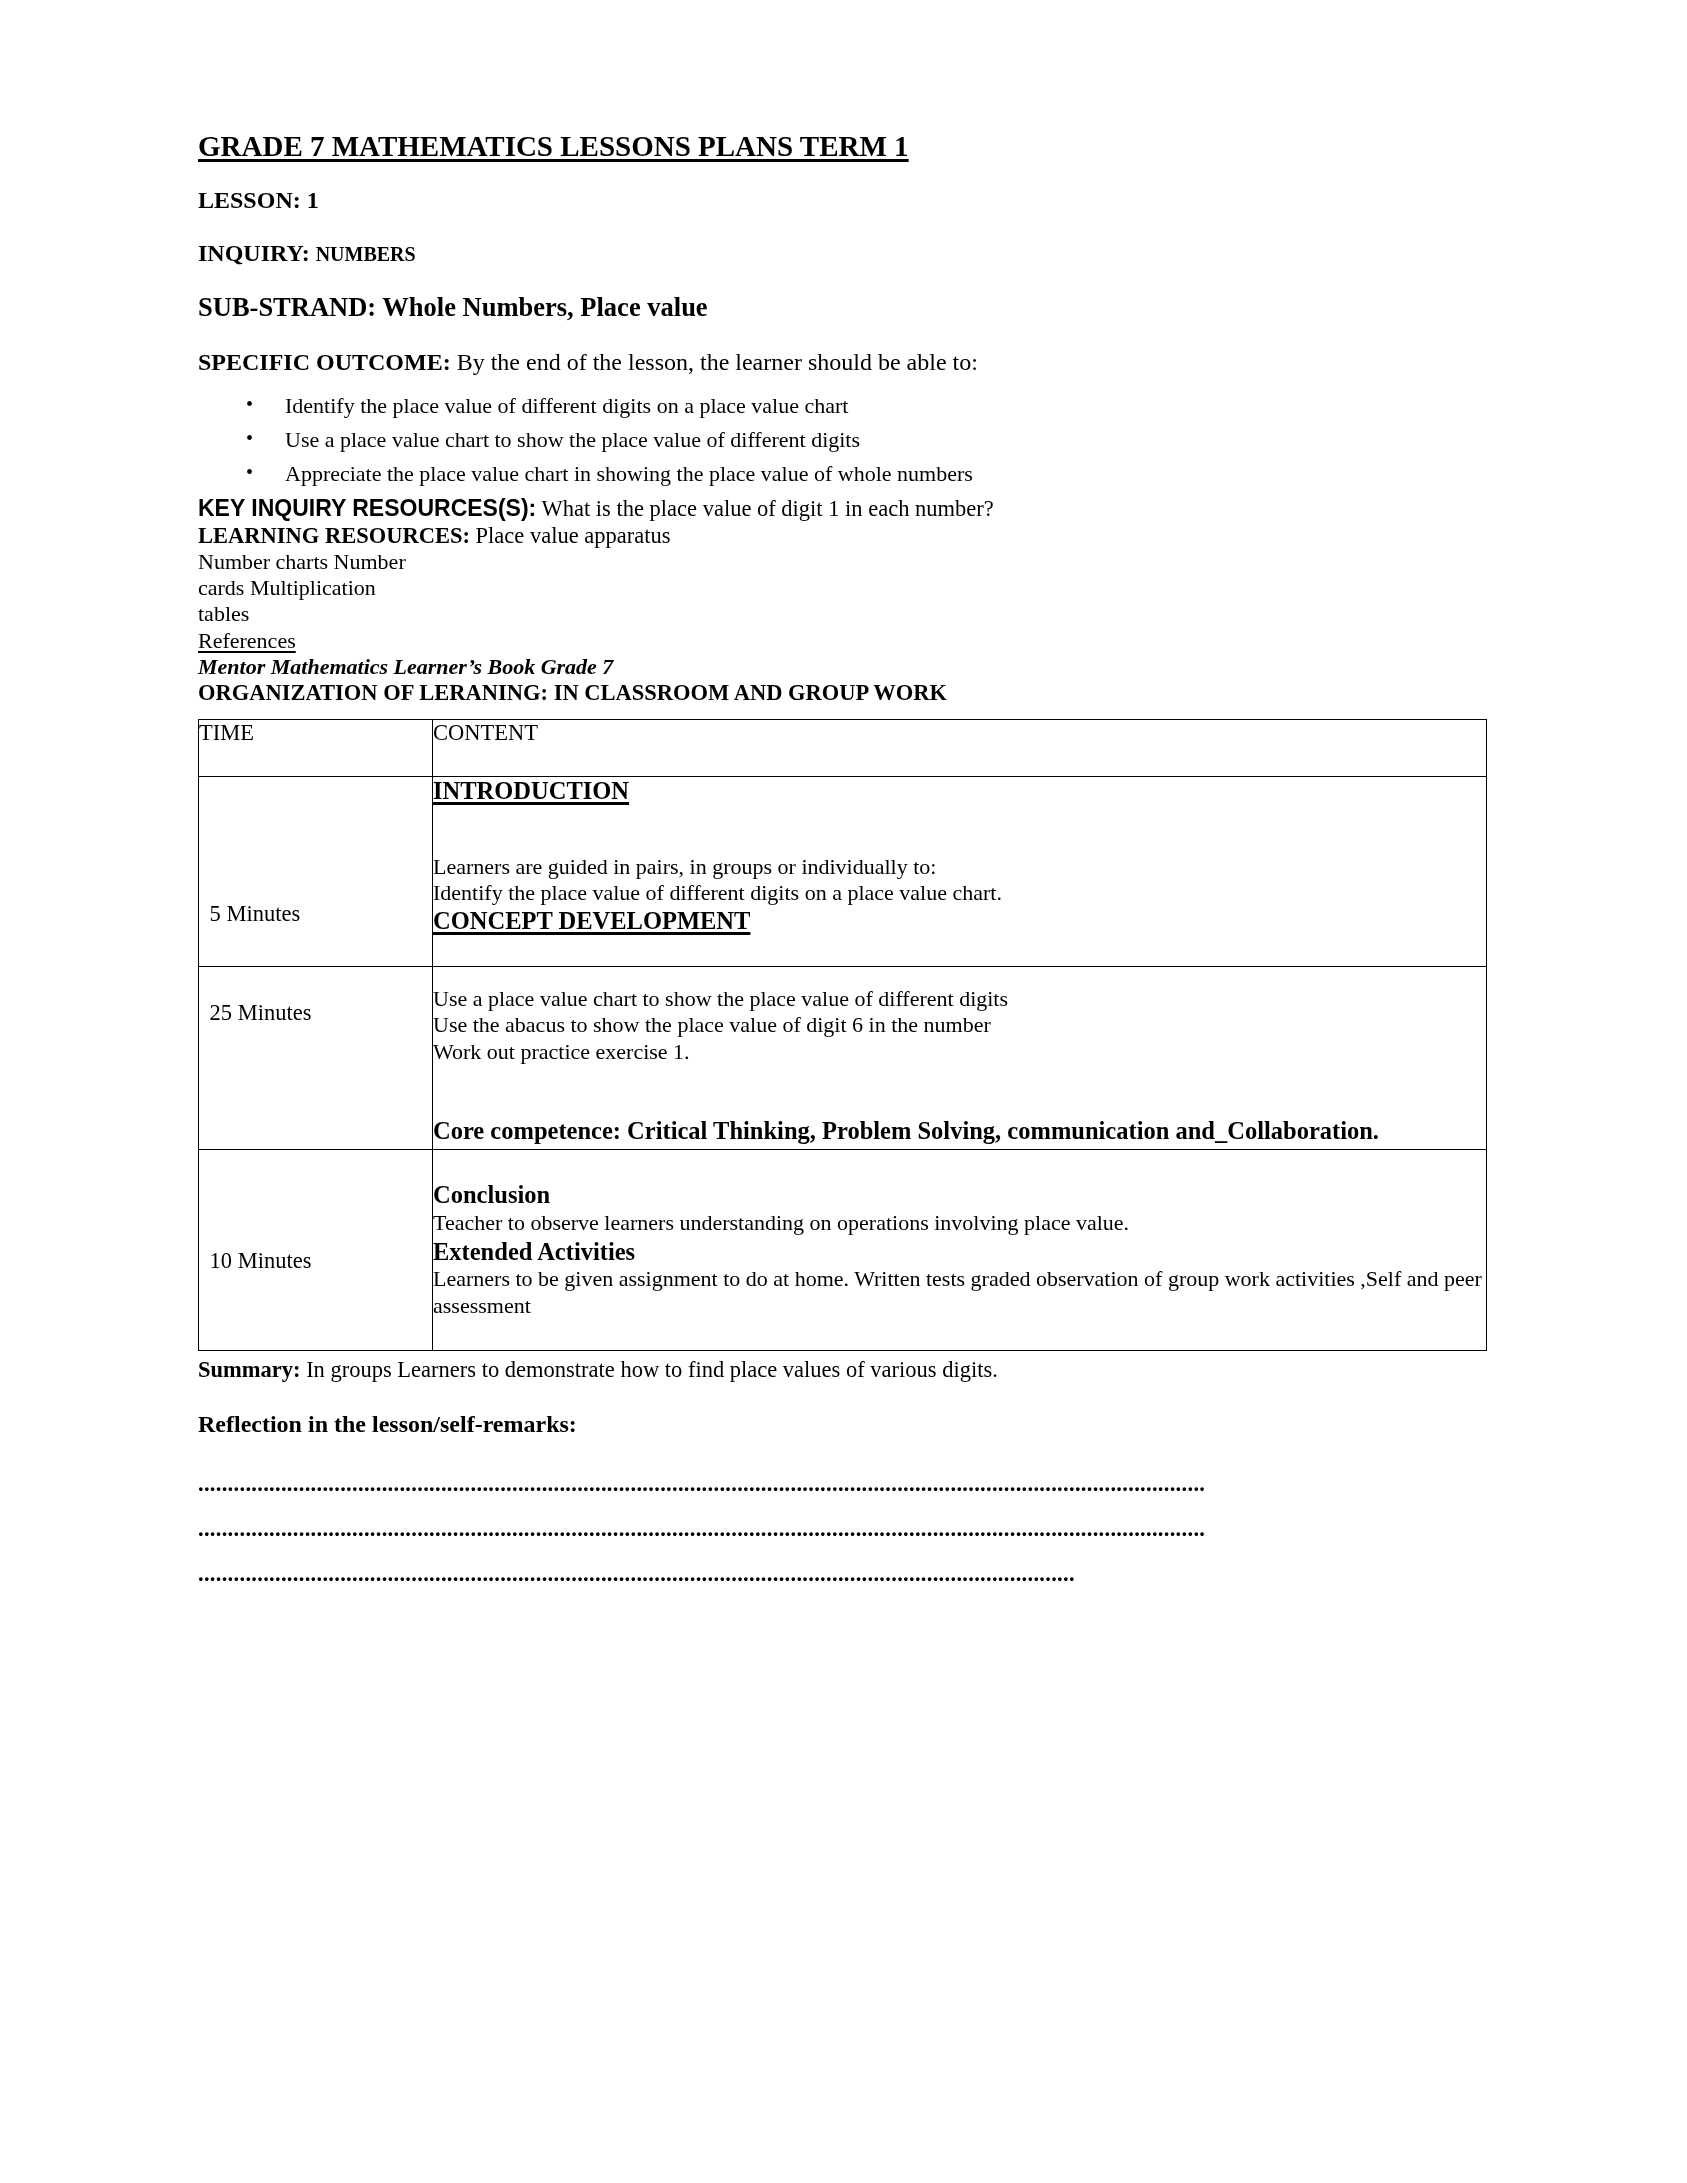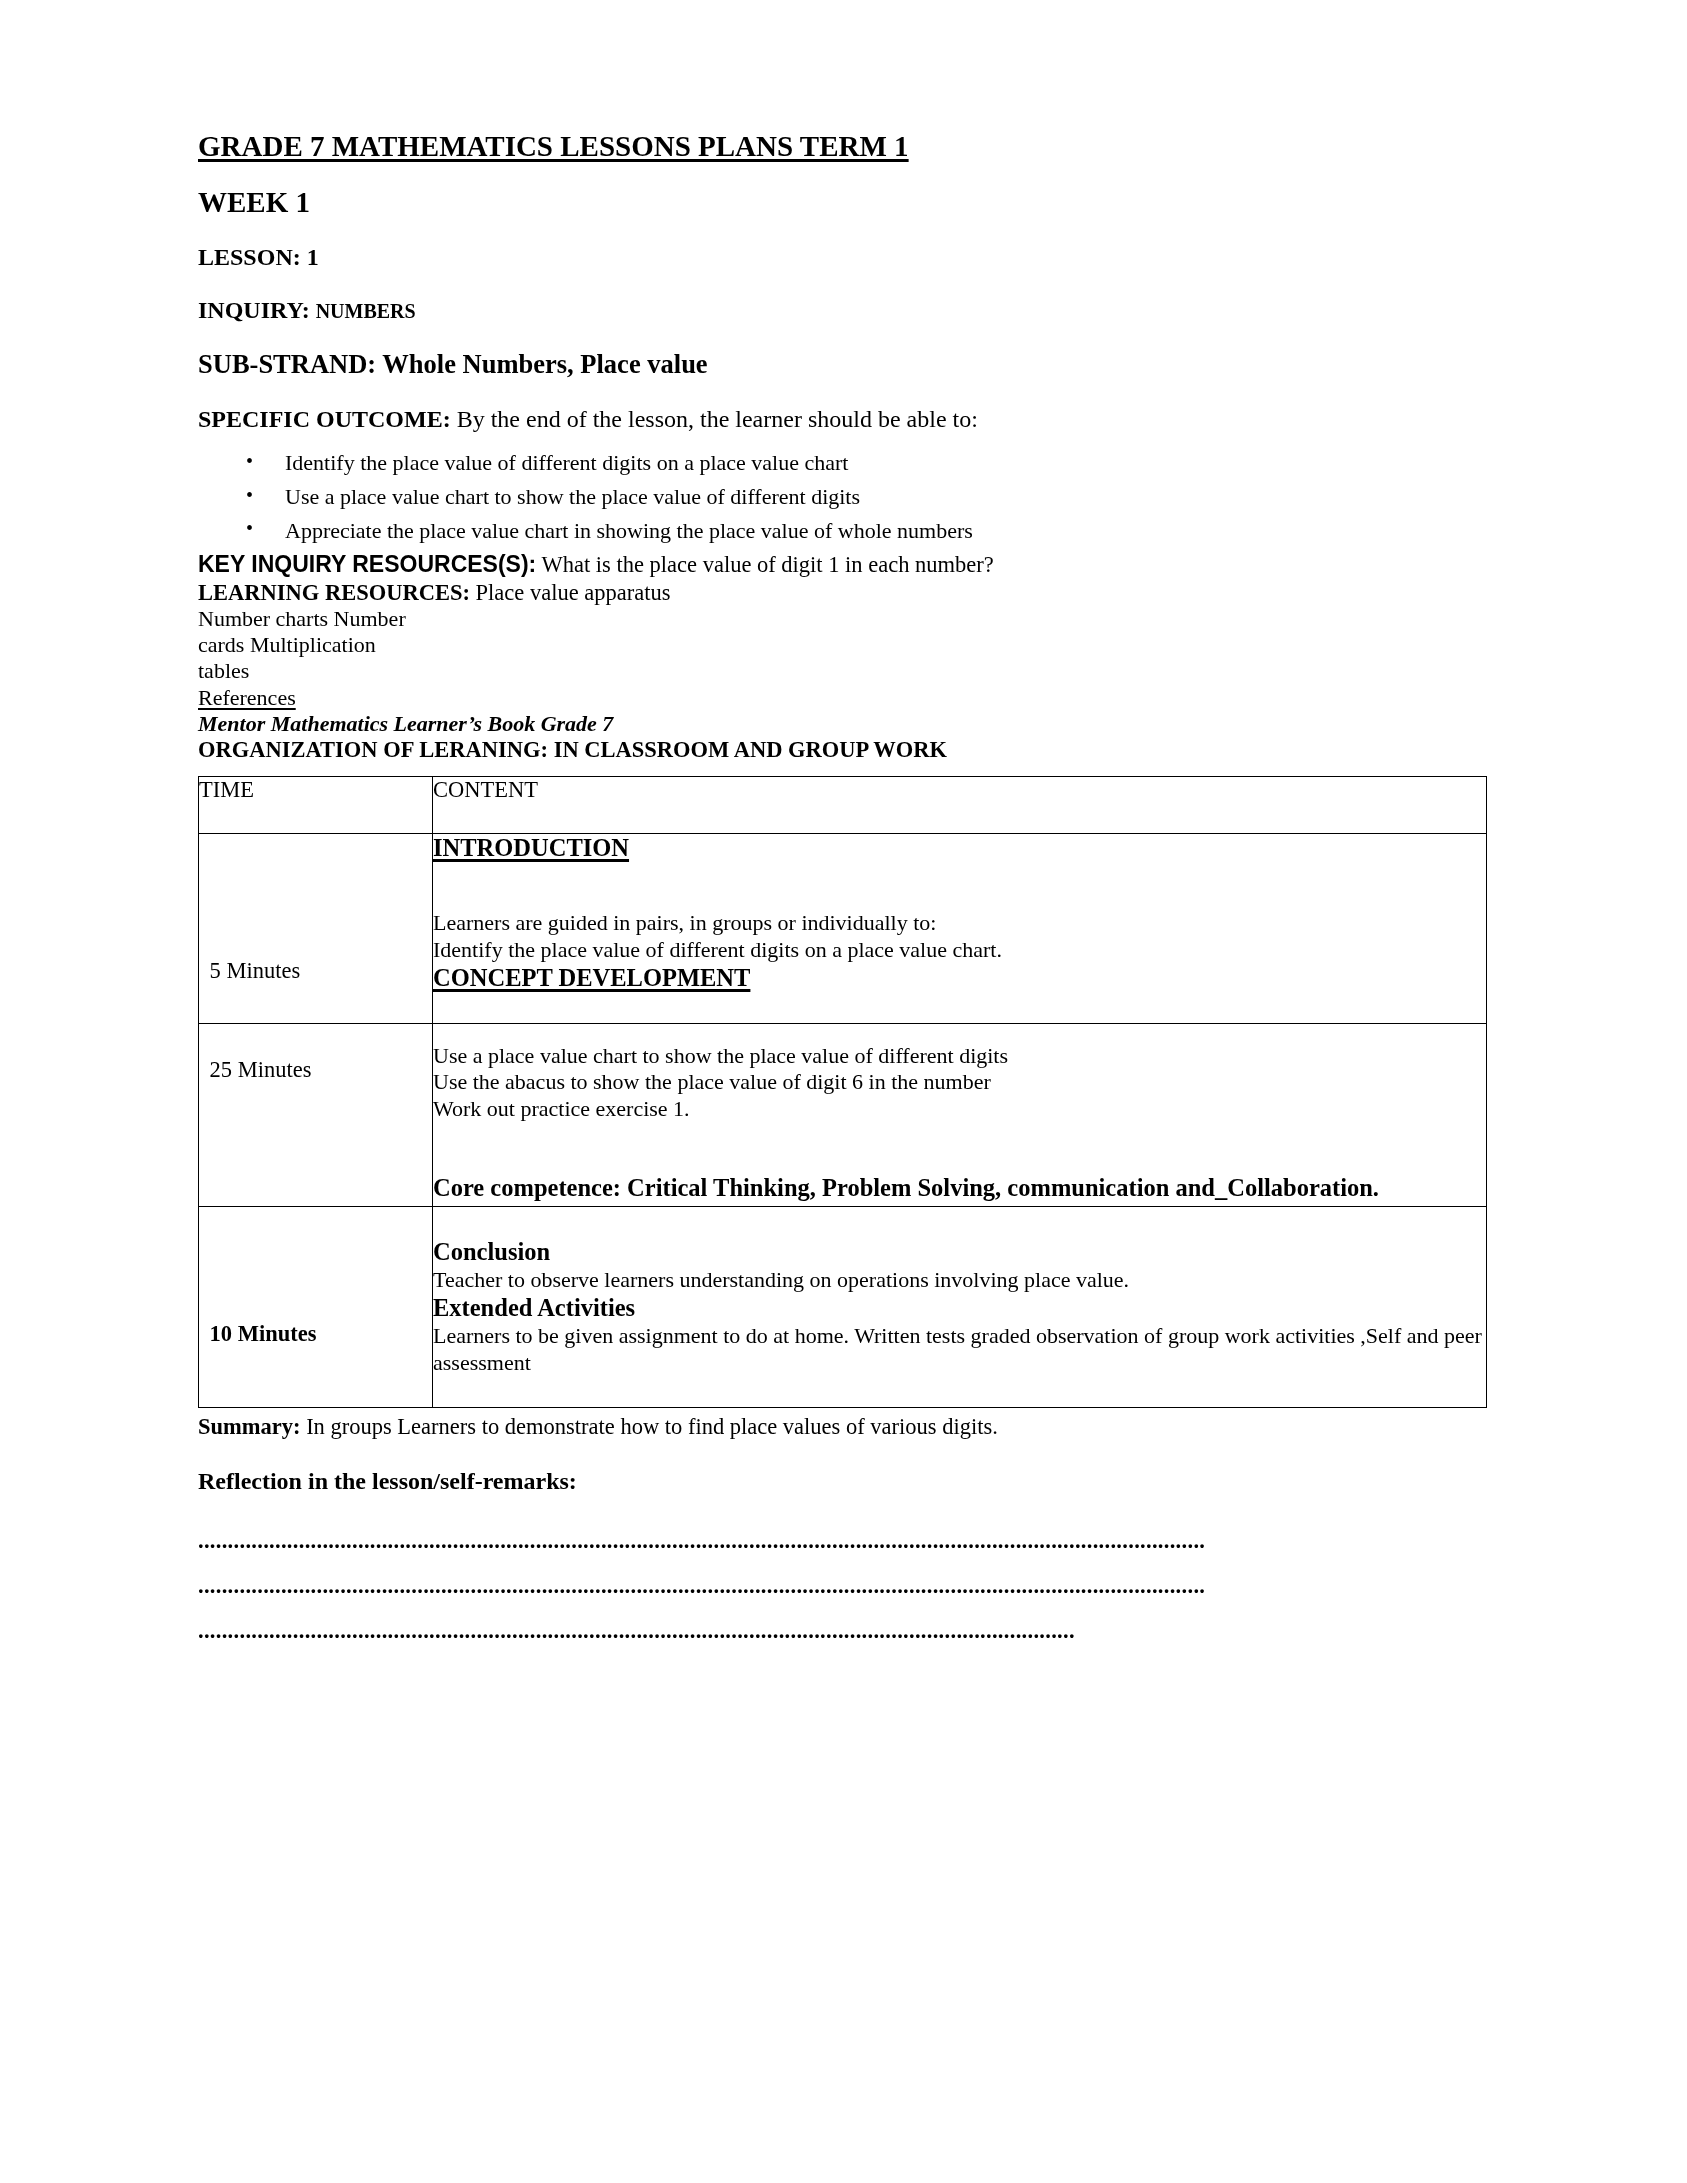--- a/index.html
+++ b/index.html
@@ -244,21 +244,20 @@
   .dots-3 { width: 1172px; margin-top: 22.5px; }
 </style>
 </head>
 <body>
 
 <div class="page">
   <div class="content">
 
     <div class="doc-title">GRADE 7 MATHEMATICS LESSONS PLANS TERM 1</div>
 
-    <div class="week-heading">WEEK 1</div>
 
     <div class="lesson-heading">LESSON: 1</div>
 
     <div class="strand-line"><span>INQUIRY:</span> <span class="small-caps-value">NUMBERS</span></div>
 
     <div class="substrand-line">SUB-STRAND: Whole Numbers, Place value</div>
 
     <div class="outcome-line"><span class="lbl">SPECIFIC OUTCOME:</span> <span>By the end of the lesson, the learner should be able to:</span></div>
 
     <ul class="outcomes">
@@ -321,21 +320,21 @@
             <div class="seg-body">Use a place value chart to show the place value of different digits</div>
             <div class="seg-body">Use the abacus to show the place value of digit 6 in the number</div>
             <div class="seg-body">Work out practice exercise 1.</div>
             <div class="spacer-lg"></div>
             <div class="seg-core">Core competence: Critical Thinking, Problem Solving, communication and_Collaboration.</div>
           </td>
         </tr>
 
         <tr>
           <td class="time-cell">
-            <div class="time-label" style="top: 113px; font-weight: bold;">10 Minutes</div>
+            <div class="time-label" style="top: 97px;">10 Minutes</div>
           </td>
           <td class="content-cell">
             <div class="spacer-md"></div>
             <div class="seg-head-plain">Conclusion</div>
             <div class="seg-body">Teacher to observe learners understanding on operations involving place value.</div>
             <div class="seg-head-plain">Extended Activities</div>
             <div class="seg-body">Learners to be given assignment to do at home. Written tests graded observation of group work activities ,Self and peer assessment</div>
             <div class="spacer-md"></div>
           </td>
         </tr>

